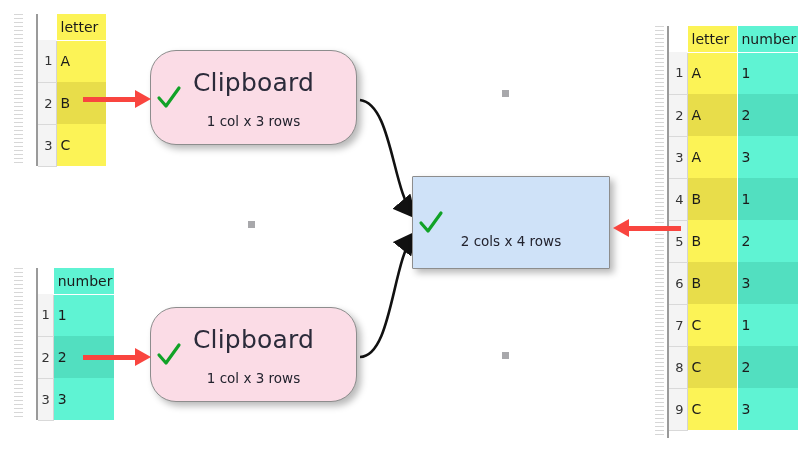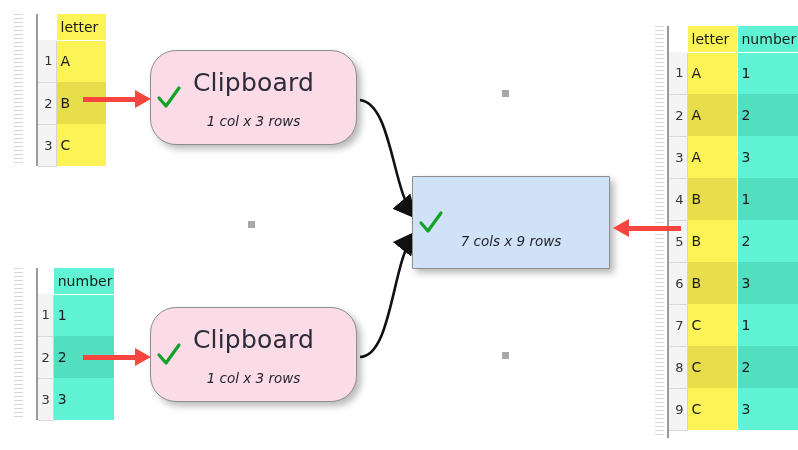--- a/index.html
+++ b/index.html
@@ -68,21 +68,21 @@
   }
   .node.clipboard .body{background:#fbdce6;border-radius:26px;}
   .node.cross .body{background:#cfe2f8;border-radius:1px;}
   .node .title{
     position:absolute;left:0;right:0;top:18px;text-align:center;
     font-size:25px;color:#2b2b3a;letter-spacing:.2px;
   }
   .node.cross .title{top:20px;}
   .node .sub{
     position:absolute;left:0;right:0;bottom:16px;text-align:center;
-    font-size:13.5px;color:#23232e;font-style:italic;
+    font-size:13.5px;color:#23232e;
   }
   .node.cross .sub{bottom:20px;}
   .node .tick{
     position:absolute;left:6px;top:50%;margin-top:-13px;
     width:26px;height:26px;
   }
 
   
   #wires{position:absolute;left:0;top:0;width:798px;height:450px;overflow:visible;}
 </style>
@@ -239,21 +239,21 @@
     <div class="sub">1 col x 3 rows</div>
   </div>
 
   <div class="node cross" style="left:412px;top:176px;width:198px;height:93px;">
     <div class="body"></div>
     <div class="tick">
       <svg width="26" height="26" viewBox="0 0 26 26">
         <path d="M3 13 L10 21 L23 3" fill="none" stroke="#11a227" stroke-width="3.2" stroke-linecap="round" stroke-linejoin="round"></path>
       </svg>
     </div>
-    <div class="sub">7 cols x 9 rows</div>
+    <div class="sub">2 cols x 4 rows</div>
   </div>
 
   <div class="red-arrow right" style="left:83px;top:94px;width:68px;">
     <div class="shaft" style="left:0;width:52px;"></div>
     <div class="head" style="left:52px;"></div>
   </div>
 
   <div class="red-arrow right" style="left:83px;top:352px;width:68px;">
     <div class="shaft" style="left:0;width:52px;"></div>
     <div class="head" style="left:52px;"></div>

